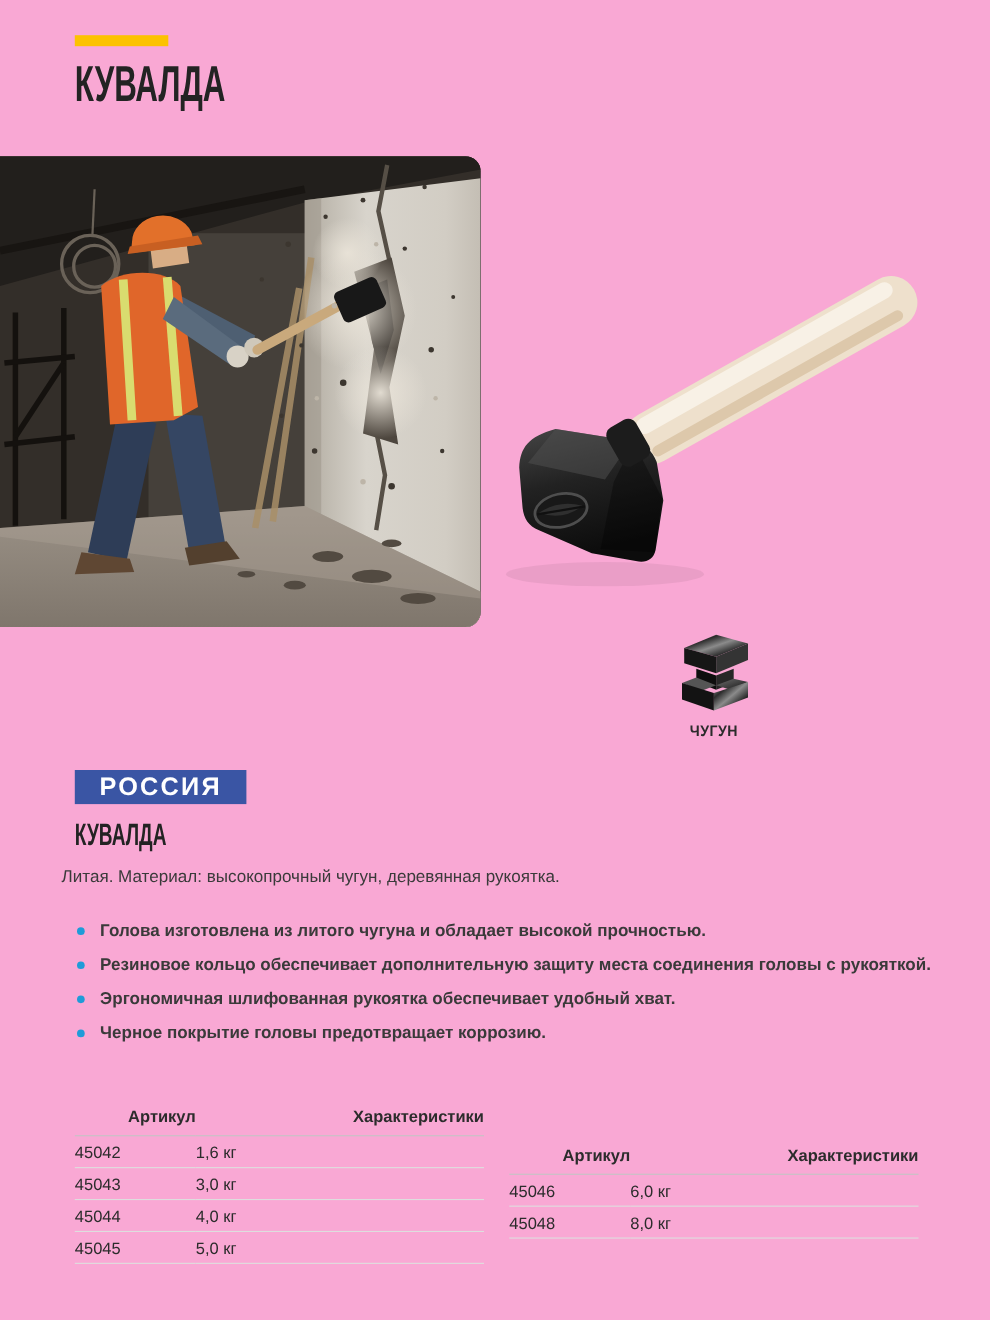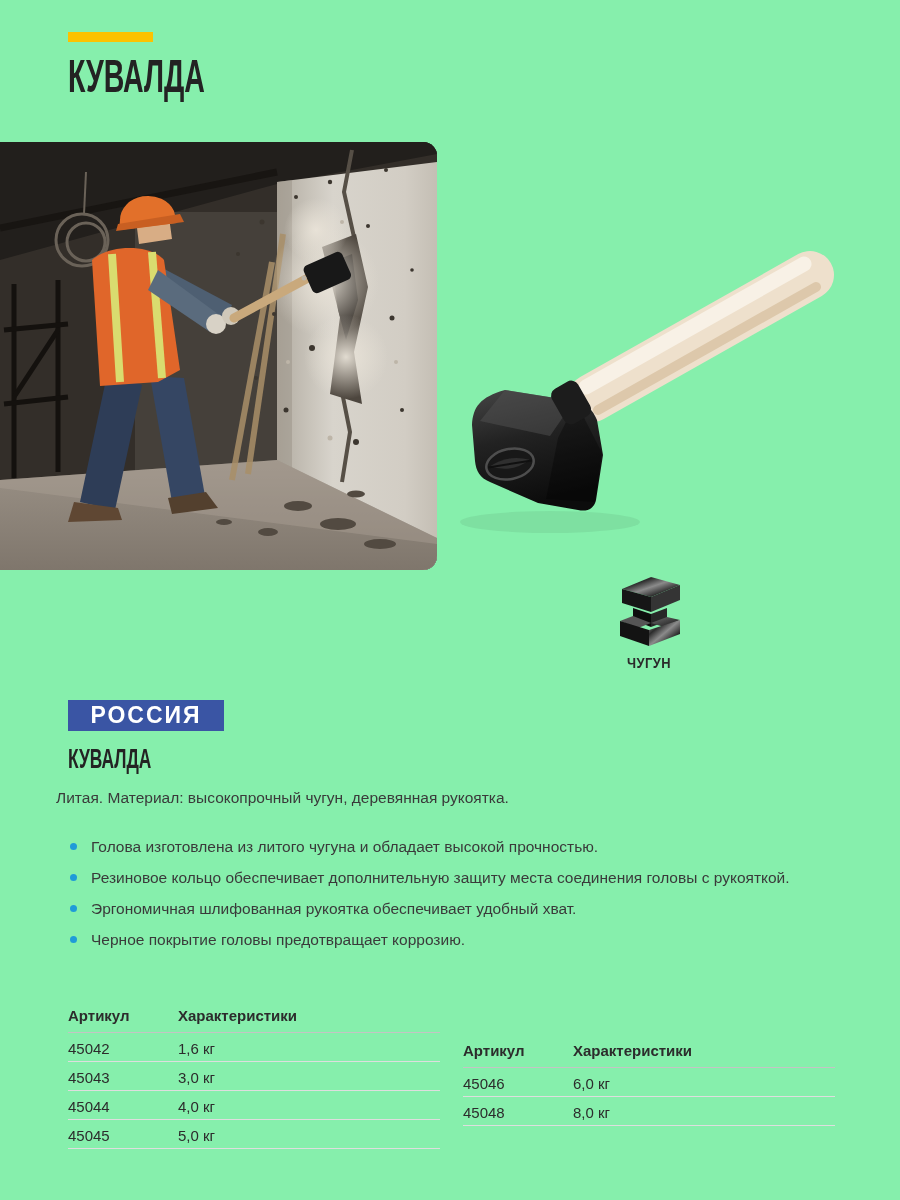--- a/index.html
+++ b/index.html
@@ -1,16 +1,16 @@
 <!DOCTYPE html>
 <html><head>
 <meta charset="utf-8">
 <style>
   html,body{margin:0;padding:0;background:#ffffff;}
-  .page{position:relative;width:900px;height:1200px;background:#86efac;overflow:hidden;
+  .page{position:relative;width:900px;height:1200px;background:#f9a8d4;overflow:hidden;
         font-family:"Liberation Sans",sans-serif;color:#2f2f2f;}
 
   
   .accent-bar{position:absolute;left:68px;top:32px;width:85px;height:10px;background:#fcc200;}
   .page-title{position:absolute;left:68px;top:53px;margin:0;font-size:46px;line-height:46px;
               font-weight:bold;color:#232323;transform:scaleX(.62);transform-origin:left top;white-space:nowrap;}
 
   
   .hero{position:absolute;left:0;top:142px;width:437px;height:428px;border-radius:0 14px 14px 0;
         overflow:hidden;background:#35302b;}
@@ -27,31 +27,31 @@
                   transform:scaleX(.92);transform-origin:center top;}
 
   
   .country-badge{position:absolute;left:68px;top:700px;width:156px;height:31px;background:#3a55a4;
                  color:#ffffff;display:flex;align-items:center;justify-content:center;
                  font-weight:bold;font-size:23px;letter-spacing:2px;}
   .product-name{position:absolute;left:68px;top:745px;margin:0;font-size:28px;line-height:28px;
                 font-weight:bold;color:#232323;transform:scaleX(.62);transform-origin:left top;white-space:nowrap;}
   .product-desc{position:absolute;left:56px;top:789px;margin:0;font-size:15.5px;color:#3a3a3a;}
 
-  .features{position:absolute;left:68px;top:838px;margin:0;padding:0;list-style:none;width:790px;}
+  .features{position:absolute;left:68px;top:838px;margin:0;padding:0;list-style:none;width:790px;font-weight:bold;}
   .features li{display:flex;align-items:flex-start;margin-bottom:13px;font-size:15.5px;
                color:#3a3a3a;line-height:18px;}
   .features .dot{flex:none;width:7px;height:7px;border-radius:50%;background:#1f9bd8;margin:5px 14px 0 2px;}
 
   
   .spec-table{position:absolute;width:372px;}
   .spec-table-left{left:68px;top:1002px;}
   .spec-table-right{left:463px;top:1037px;}
   .spec-table table{width:100%;border-collapse:collapse;font-size:15px;color:#2c2c2c;}
-  .spec-table th{text-align:left;font-weight:bold;padding:5px 0 8px;border-bottom:1px solid #c4c4c4;}
+  .spec-table th{text-align:right;font-weight:bold;padding:5px 0 8px;border-bottom:1px solid #c4c4c4;}
   .spec-table td{padding:7px 0 4px;border-bottom:1px solid #dedede;}
   .spec-table .c1{width:110px;}
 </style>
 </head>
 <body>
 
 <div class="page">
 
   <div class="accent-bar"></div>
   <h1 class="page-title">КУВАЛДА</h1>

